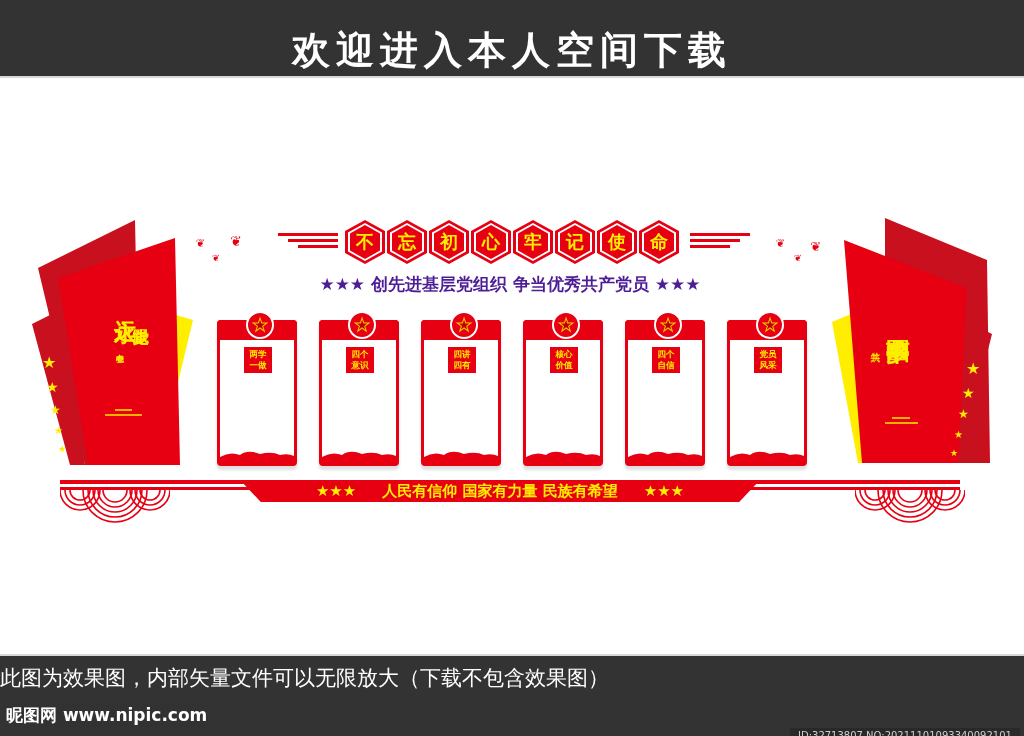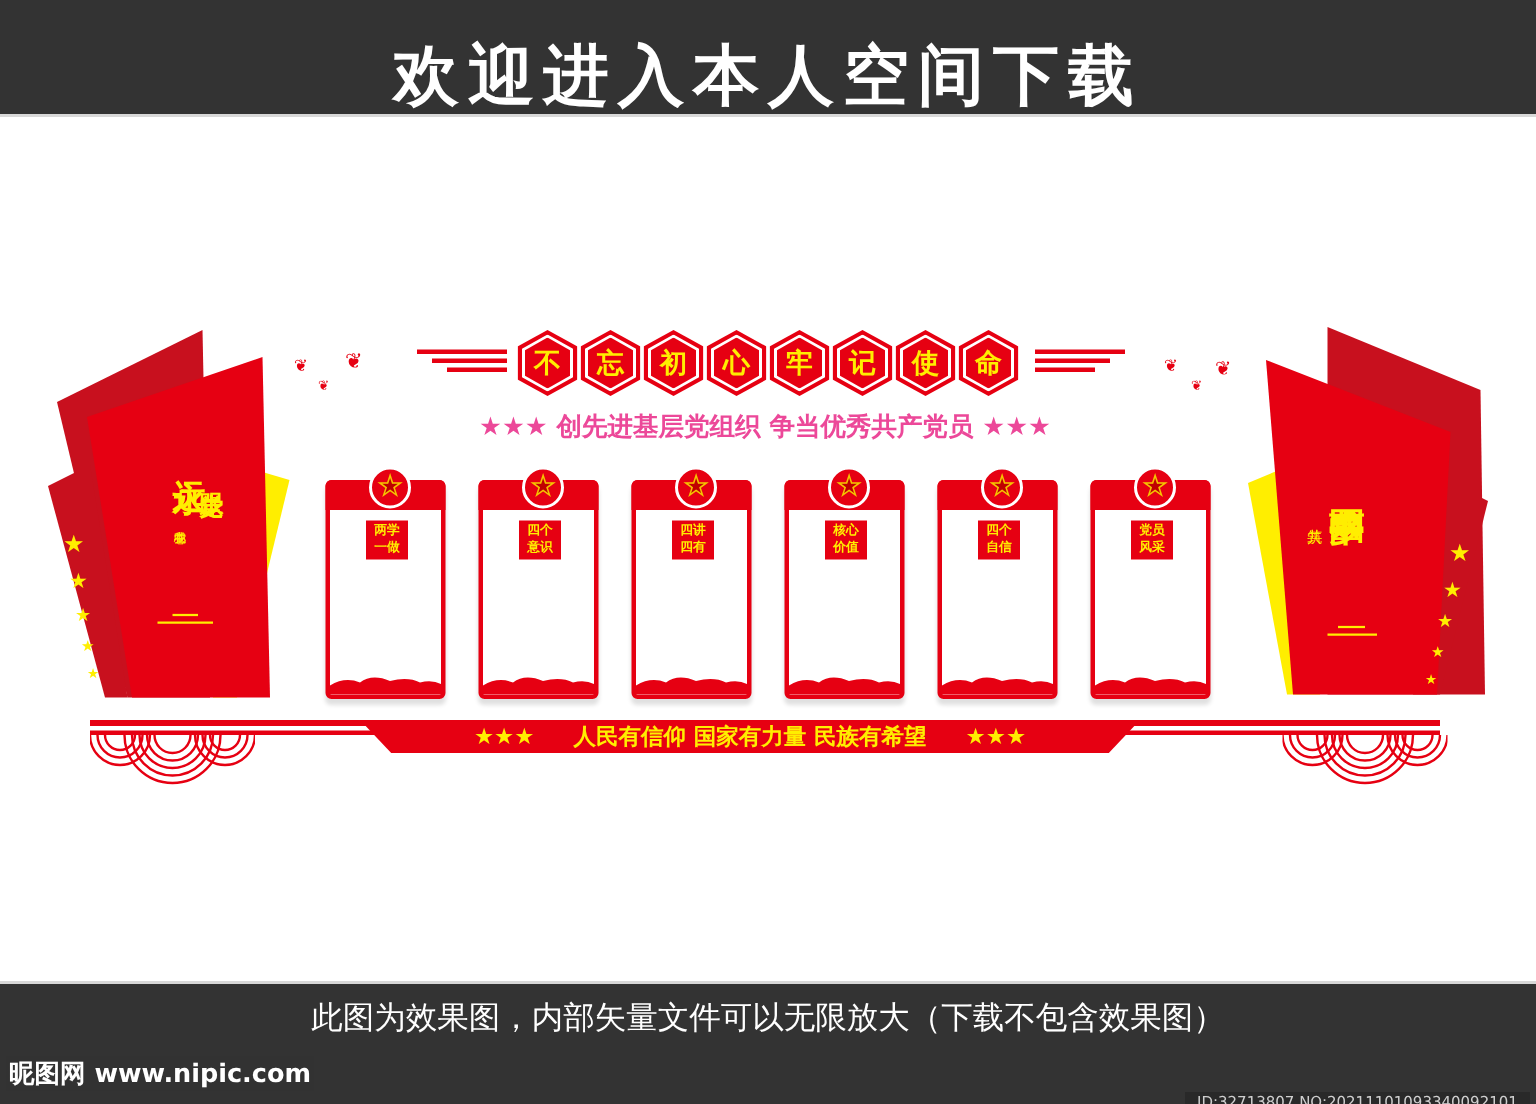--- a/index.html
+++ b/index.html
@@ -1,39 +1,39 @@
 <!DOCTYPE html>
 <html><head>
 <meta charset="utf-8">
 <style>
   * { box-sizing: border-box; margin: 0; padding: 0; }
   html, body { width: 1024px; height: 736px; overflow: hidden; background: #ffffff; }
   body { position: relative; font-family: "DejaVu Sans", "Liberation Sans", sans-serif; }
 
   .top-banner { position: absolute; left: 0; top: 0; width: 1024px; height: 78px; background: #333333; display: flex; align-items: center; justify-content: center; border-bottom: 2px solid #d8d8d8; }
-  .top-banner .title { color: #ffffff; font-size: 44px; font-weight: bold; letter-spacing: 6px; margin-top: 24px; }
+  .top-banner .title { color: #ffffff; font-size: 38px; font-weight: bold; letter-spacing: 6px; margin-top: 24px; }
 
   .canvas { position: absolute; left: 0; top: 80px; width: 1024px; height: 574px; background: #ffffff; }
 
   .bottom-banner { position: absolute; left: 0; top: 654px; width: 1024px; height: 82px; background: #333333; border-top: 2px solid #d8d8d8; color: #ffffff; }
-  .bottom-banner .line1 { position: absolute; left: 0; width: 1024px; top: 8px; text-align: center; font-size: 21px; }
+  .bottom-banner .line1 { position: absolute; left: 0; width: 1024px; top: 8px; text-align: left; font-size: 21px; }
   .bottom-banner .line2 { position: absolute; left: 18px; top: 42px; font-size: 21px; white-space: nowrap; color: #f0f0f0; }
   .watermark-left { position: absolute; left: 4px; top: 48px; font-size: 17px; font-weight: bold; color: #ffffff; background: rgba(50,50,50,0.55); padding: 0 2px; }
   .watermark-right { position: absolute; left: 790px; top: 72px; font-size: 10px; color: #cfcfcf; background: rgba(40,40,40,0.85); padding: 2px 8px; white-space: nowrap; }
 
   .hex-row { position: absolute; left: 345px; top: 220px; display: flex; gap: 2px; }
   .hex { width: 40px; height: 44px; background: #e60012; clip-path: polygon(50% 0, 100% 25%, 100% 75%, 50% 100%, 0 75%, 0 25%); display: flex; align-items: center; justify-content: center; position: relative; }
   .hex::before { content: ""; position: absolute; inset: 3px; background: #ffffff; clip-path: polygon(50% 0, 100% 25%, 100% 75%, 50% 100%, 0 75%, 0 25%); }
   .hex::after { content: ""; position: absolute; inset: 5px; background: #e60012; clip-path: polygon(50% 0, 100% 25%, 100% 75%, 50% 100%, 0 75%, 0 25%); }
   .hex span { position: relative; z-index: 2; color: #ffee00; font-weight: bold; font-size: 18px; }
 
   .deco-lines { position: absolute; top: 233px; width: 60px; height: 20px; }
   .deco-lines i { display: block; height: 3px; background: #e60012; margin-bottom: 3px; }
 
-  .subtitle { position: absolute; left: 275px; top: 273px; width: 470px; text-align: center; color: #ec4899; font-weight: bold; font-size: 17px; white-space: nowrap; }
+  .subtitle { position: absolute; left: 275px; top: 273px; width: 470px; text-align: center; color: #4c1d95; font-weight: bold; font-size: 17px; white-space: nowrap; }
 
   .panel { position: absolute; top: 320px; width: 80px; height: 146px; border: 3px solid #e60012; border-radius: 4px; background: #ffffff; box-shadow: 0 4px 3px #e0e0e0; }
   .panel .panel-top { position: absolute; left: -3px; top: -3px; width: 80px; height: 20px; background: #e60012; border-radius: 4px 4px 0 0; }
   .panel .star-badge { position: absolute; left: 26px; top: -12px; width: 28px; height: 28px; border-radius: 50%; background: #e60012; border: 2px solid #ffffff; display: flex; align-items: center; justify-content: center; color: #e60012; font-size: 18px; line-height: 1; }
   .panel .star-badge span { color: #c00000; -webkit-text-stroke: 1px #f5c400; }
   .panel .label { position: absolute; left: 24px; top: 24px; width: 28px; height: 26px; background: #e60012; color: #ffee00; font-size: 8.5px; font-weight: bold; line-height: 11px; text-align: center; padding-top: 2px; }
   .panel .waves { position: absolute; left: 0; bottom: 0; width: 74px; height: 14px; }
 
   .slogan-bar { position: absolute; left: 240px; top: 480px; width: 520px; height: 22px; background: #e60012; color: #ffee00; font-weight: bold; font-size: 15px; display: flex; align-items: center; justify-content: center; gap: 26px; clip-path: polygon(0 0, 100% 0, 96% 100%, 4% 100%); }
   .base-line { position: absolute; left: 60px; width: 900px; height: 4px; background: #e60012; }

